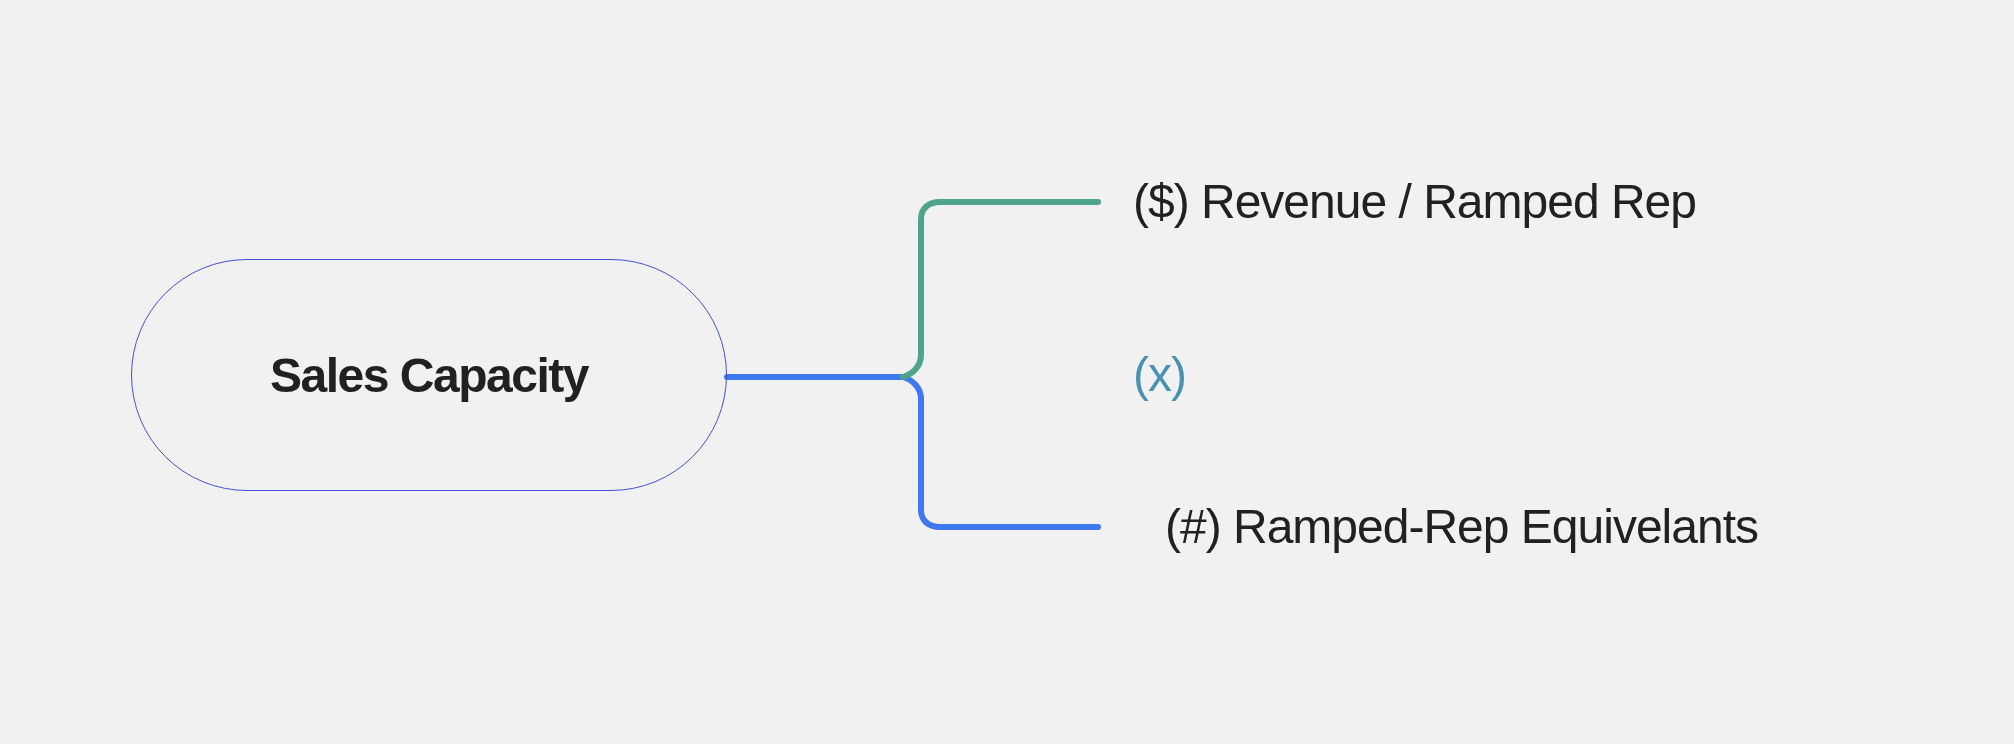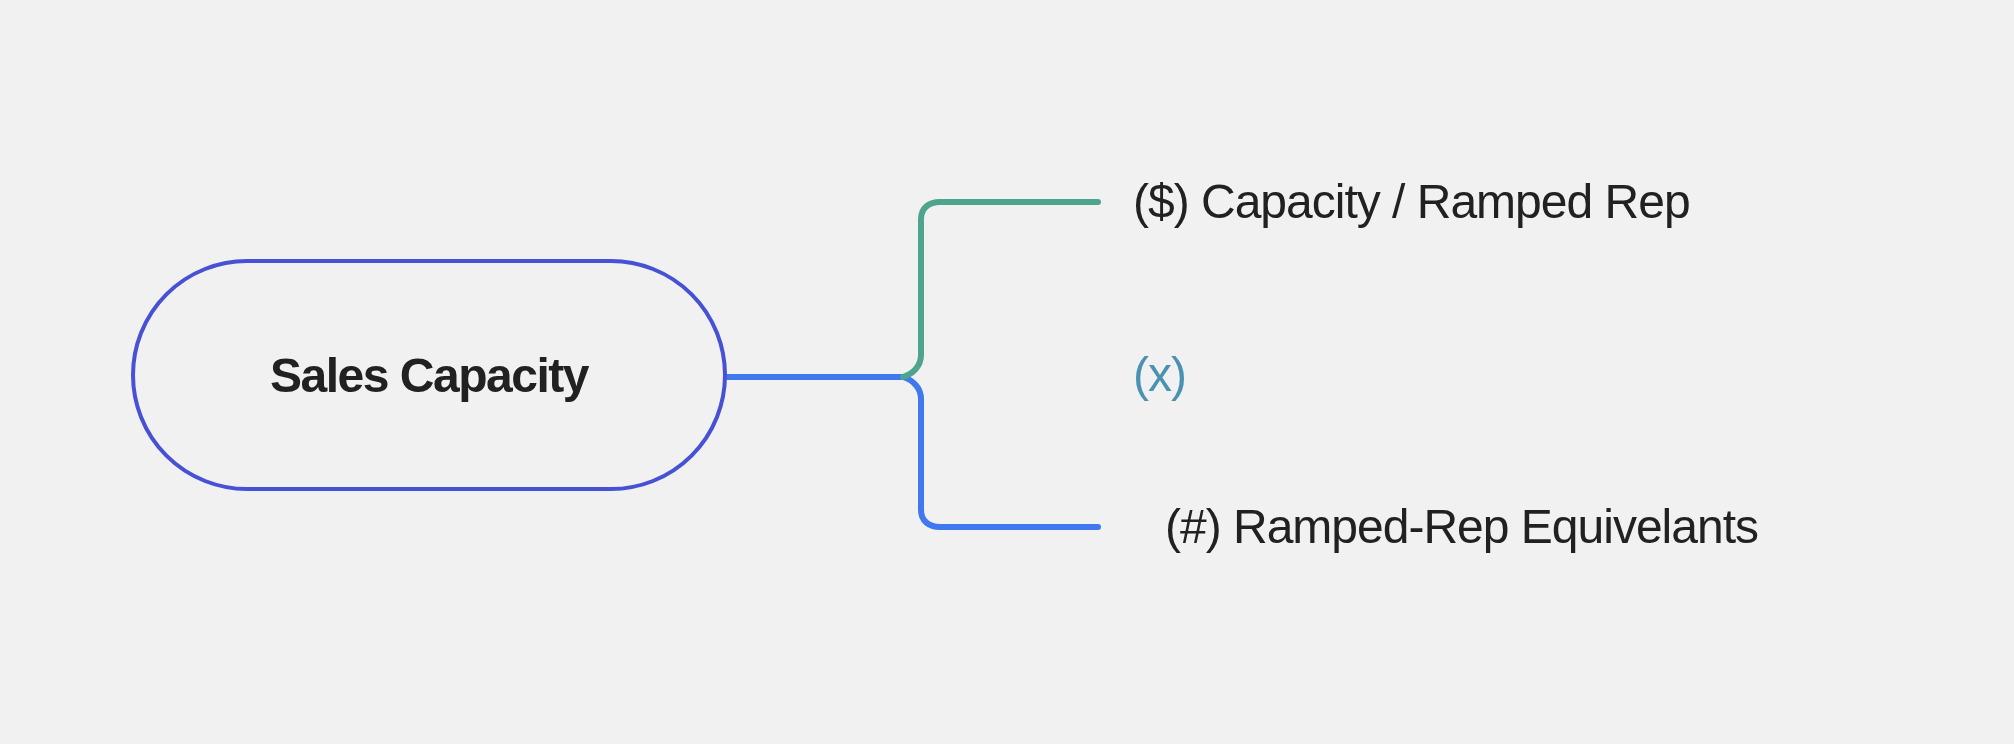--- a/index.html
+++ b/index.html
@@ -26,21 +26,21 @@
     stroke-linecap: round;
     stroke-linejoin: round;
   }
   .root-node {
     position: absolute;
     left: 131px;
     top: 259px;
     width: 596px;
     height: 232px;
     box-sizing: border-box;
-    border: 4px solid #22c55e;
+    border: 1px solid #22c55e;
     border-radius: 120px;
     display: flex;
     align-items: center;
     justify-content: center;
   }
   .root-node .root-label {
     font-size: 48px;
     font-weight: bold;
     letter-spacing: -1.5px;
     color: #212121;
@@ -67,19 +67,19 @@
 
   <svg class="connectors" viewBox="0 0 2014 744" xmlns="http://www.w3.org/2000/svg">
     <path d="M 727 377 H 903 C 913 380, 921 388, 921 399 V 510 C 921 521, 929 527, 940 527 H 1098" stroke="#4078F0"></path>
     <path d="M 903 377 C 913 374, 921 366, 921 355 V 219 C 921 208, 929 202, 940 202 H 1098" stroke="#4EA48C"></path>
   </svg>
 
   <div class="root-node" style="border-color: rgb(70, 81, 211);">
     <span class="root-label" style="color: rgb(33, 33, 33);">Sales Capacity</span>
   </div>
 
-  <div class="branch-label branch-top" style="color: rgb(33, 33, 33);">($) Capacity / Ramped Rep</div>
+  <div class="branch-label branch-top" style="color: rgb(33, 33, 33);">($) Revenue / Ramped Rep</div>
 
   <div class="branch-label branch-middle" style="color: rgb(74, 145, 178);">(x)</div>
 
   <div class="branch-label branch-bottom" style="color: rgb(33, 33, 33); margin-left: 32px;">(#) Ramped-Rep Equivelants</div>
 
 </div>
 
 </body></html>

